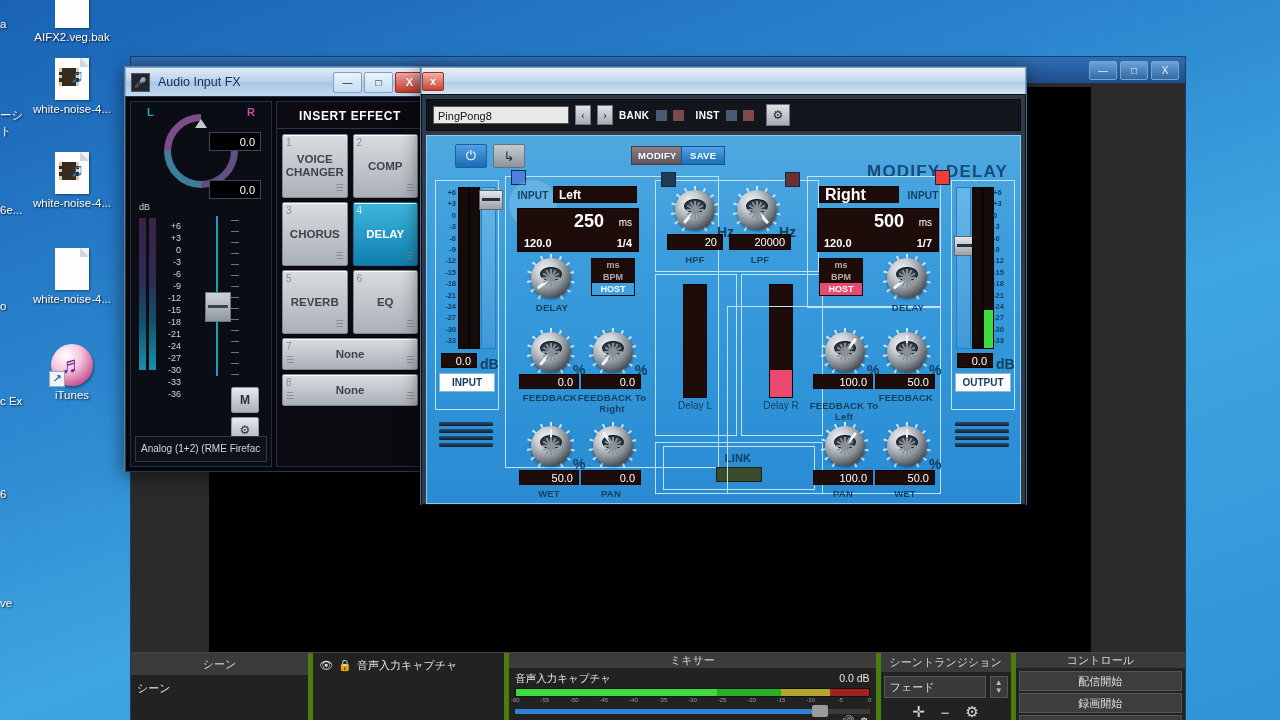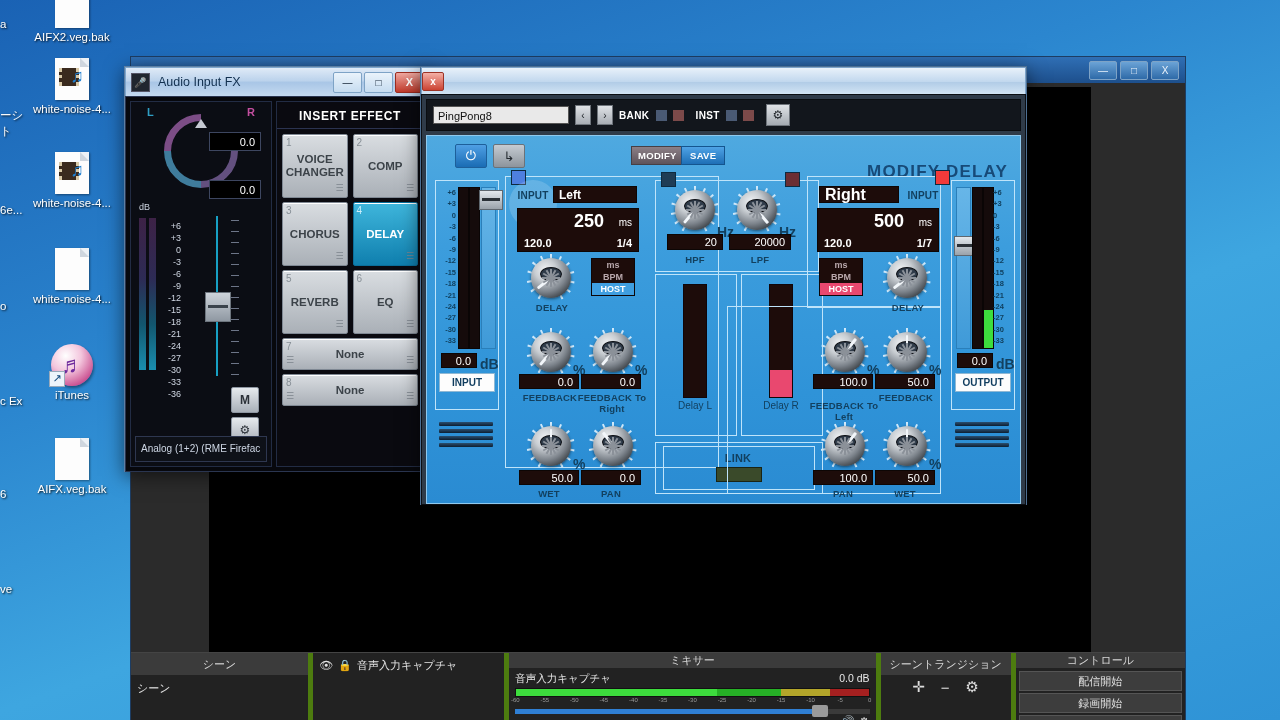--- a/index.html
+++ b/index.html
@@ -239,33 +239,29 @@
     <span class="glyph docpaper"></span>
     <span>white-noise-4...</span>
   </div>
   <div class="dicon" style="left:24px;top:344px;">
     <span class="glyph itunes">
       <span class="n">♬</span>
         <span class="shortcut">↗</span>
     </span>
     <span>iTunes</span>
   </div>
-  <div class="dicon" style="left:24px;top:438px;">
-    <span class="glyph docpaper"></span>
-    <span>AIFX.veg.bak</span>
-  </div>
 
   <div class="edgetxt" style="left:0px;top:18px;">a</div>
   <div class="edgetxt" style="left:0px;top:108px;">ーシ</div>
   <div class="edgetxt" style="left:0px;top:124px;">ト</div>
   <div class="edgetxt" style="left:0px;top:204px;">6e...</div>
   <div class="edgetxt" style="left:0px;top:300px;">o</div>
   <div class="edgetxt" style="left:0px;top:395px;">c Ex</div>
   <div class="edgetxt" style="left:0px;top:488px;">6</div>
-  <div class="edgetxt" style="left:0px;top:583px;">ve</div>
+  <div class="edgetxt" style="left:0px;top:597px;">ve</div>
 </div>
 
 <div id="obs">
   <div class="tbar">
     <div class="tbtn">—</div>
     <div class="tbtn">□</div>
     <div class="tbtn">X</div>
   </div>
   <div id="preview"></div>
 
@@ -322,20 +318,27 @@
         <div style="text-align:right;color:#ddd;font-size:12px;margin-top:1px;">
           <span>🔊</span>
           <span>⚙</span>
         </div>
       </div>
     </div>
 
     <div class="dock" style="width:132px;">
       <div class="dockhdr">シーントランジション</div>
       <div class="dockbody" style="padding:0;">
+        <div class="transrow">
+          <div class="combo">フェード</div>
+          <div class="spin">
+              <span>▲</span>
+              <span>▼</span>
+            </div>
+        </div>
         <div class="icorow">
           <span>✛</span>
           <span>−</span>
           <span>⚙</span>
         </div>
       </div>
     </div>
 
     <div class="dock" style="width:172px;border-right:none;">
       <div class="dockhdr">コントロール</div>

